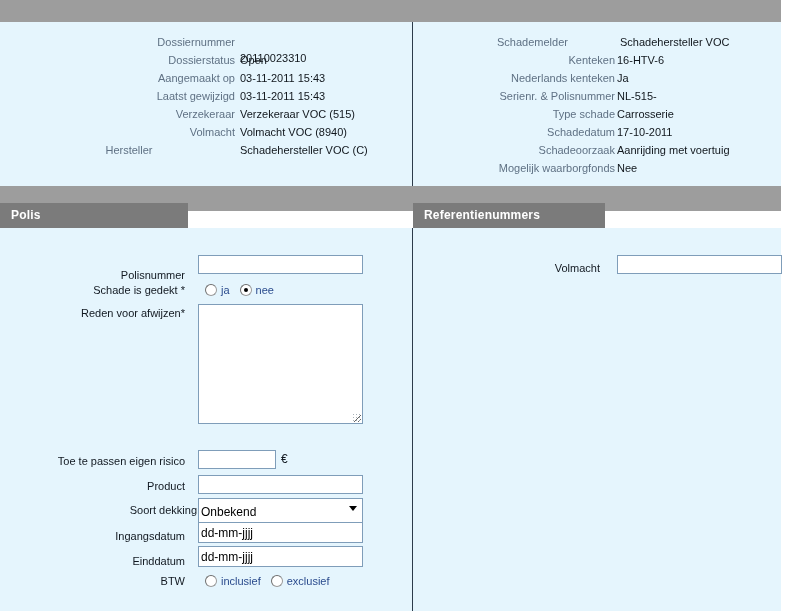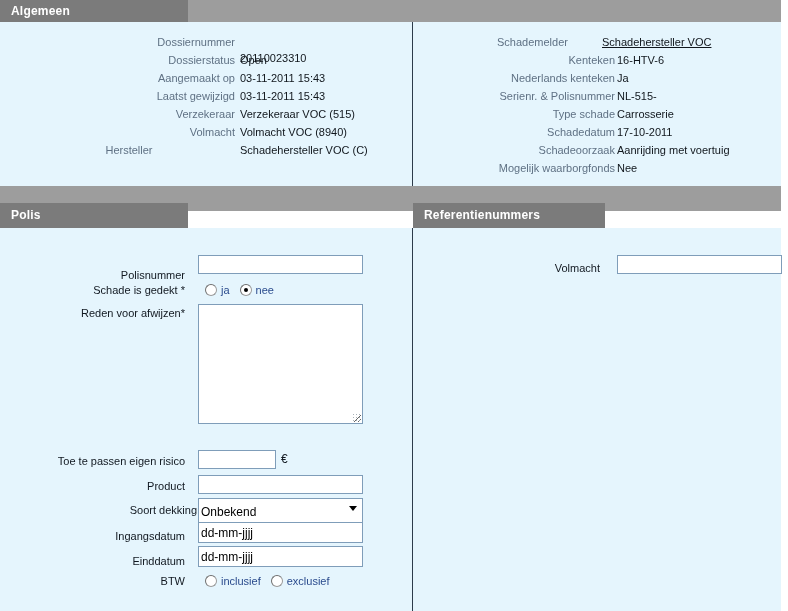--- a/index.html
+++ b/index.html
@@ -186,21 +186,20 @@
     font-size: 12px;
     color: #111820;
   }
 </style>
 </head>
 <body>
 
 <div class="page">
 
   <div class="band" style="top:0;"></div>
-  <div class="tab" style="top:0; left:0; width:188px;">Algemeen</div>
 
   <div class="panel" style="top:22px; left:0; width:781px; height:164px;"></div>
 
   <div class="vdivider" style="top:22px; left:412px; height:164px;"></div>
 
   <div class="kvrow" style="top:33px;  left:40px; width:340px;">
     <span class="k" style="width:212px; right:145px;">Dossiernummer</span>
     <span class="v" style="left:200px;margin-top:16px;">20110023310</span>
   </div>
   <div class="kvrow" style="top:51px;  left:40px; width:340px;">
@@ -223,21 +222,21 @@
     <span class="k" style="width:212px; right:145px;">Volmacht</span>
     <span class="v" style="left:200px;">Volmacht VOC (8940)</span>
   </div>
   <div class="kvrow" style="top:141px; left:40px; width:340px;">
     <span class="k" style="width:212px; right:145px;text-align:center;">Hersteller</span>
     <span class="v" style="left:200px;">Schadehersteller VOC (C)</span>
   </div>
 
   <div class="kvrow" style="top:33px;  left:440px; width:330px;">
     <span class="k" style="width:165px; right:155px;text-align:center;">Schademelder</span>
-    <span class="v" style="left:162px;text-decoration:underline;">Schadehersteller VOC</span>
+    <span class="v" style="left:180px;">Schadehersteller VOC</span>
   </div>
   <div class="kvrow" style="top:51px;  left:440px; width:330px;">
     <span class="k" style="width:165px; right:155px;">Kenteken</span>
     <span class="v" style="left:177px;">16-HTV-6</span>
   </div>
   <div class="kvrow" style="top:69px;  left:440px; width:330px;">
     <span class="k" style="width:165px; right:155px;">Nederlands kenteken</span>
     <span class="v" style="left:177px;">Ja</span>
   </div>
   <div class="kvrow" style="top:87px;  left:440px; width:330px;">

